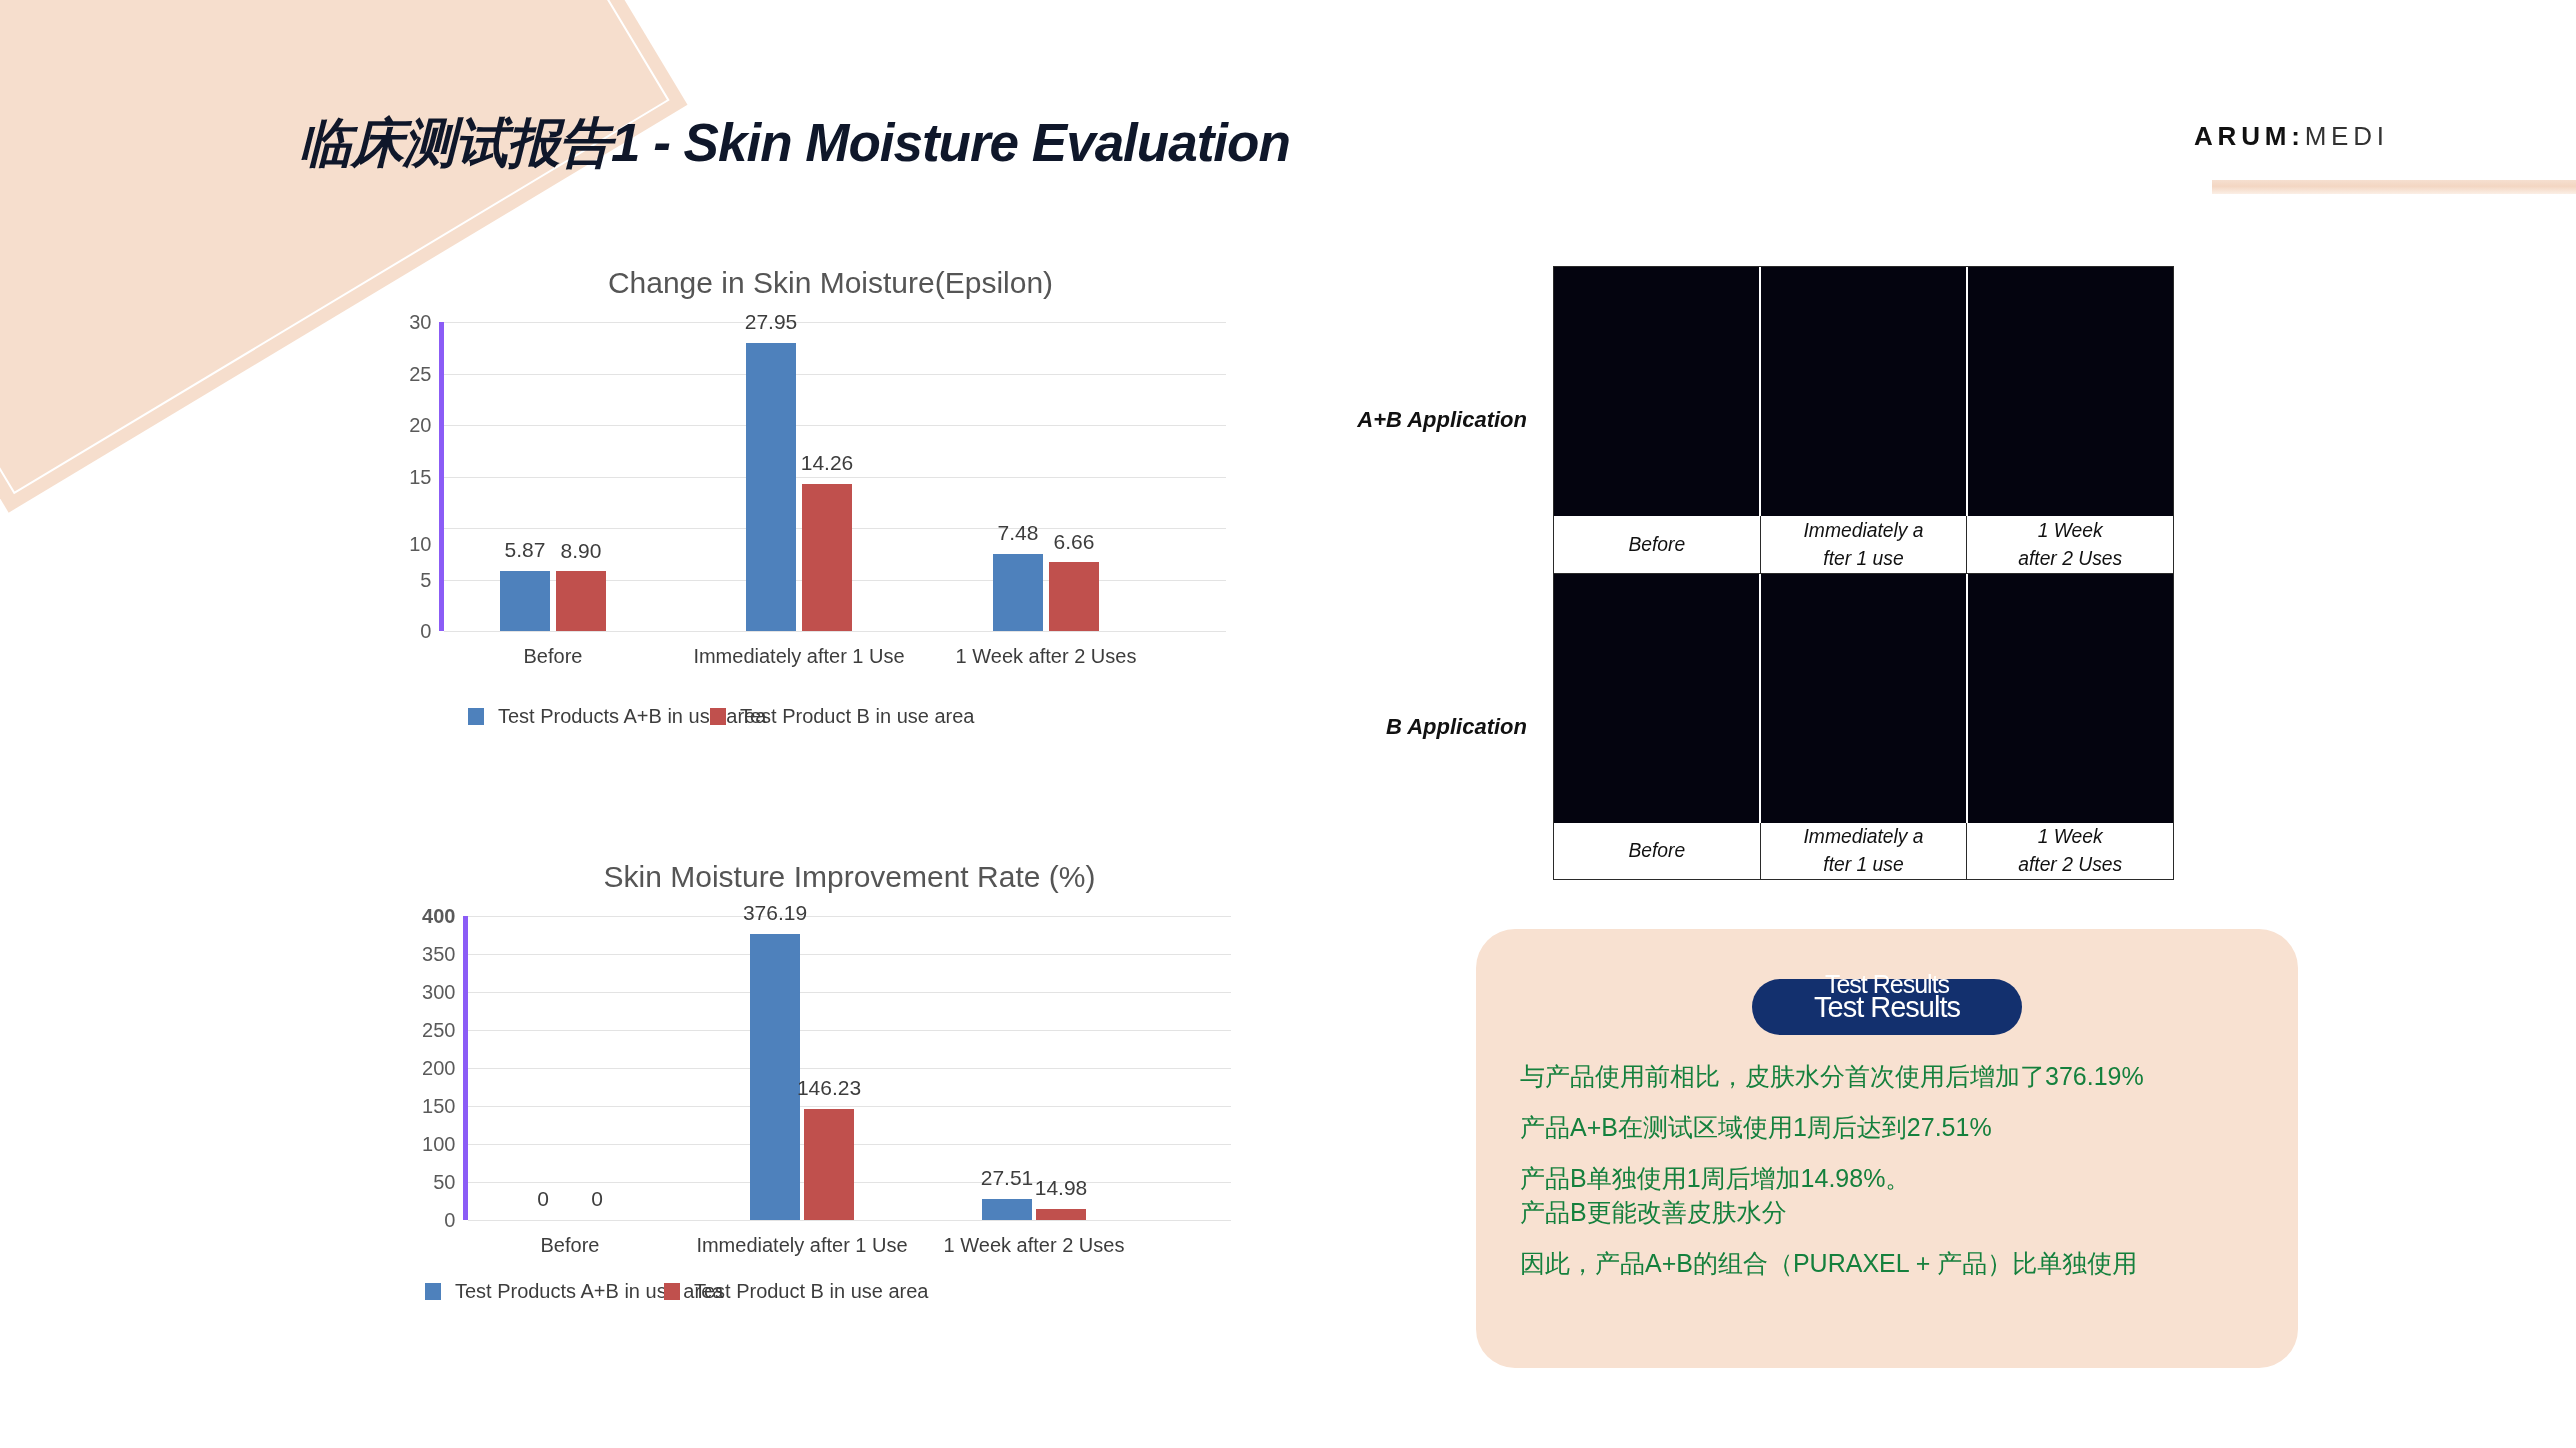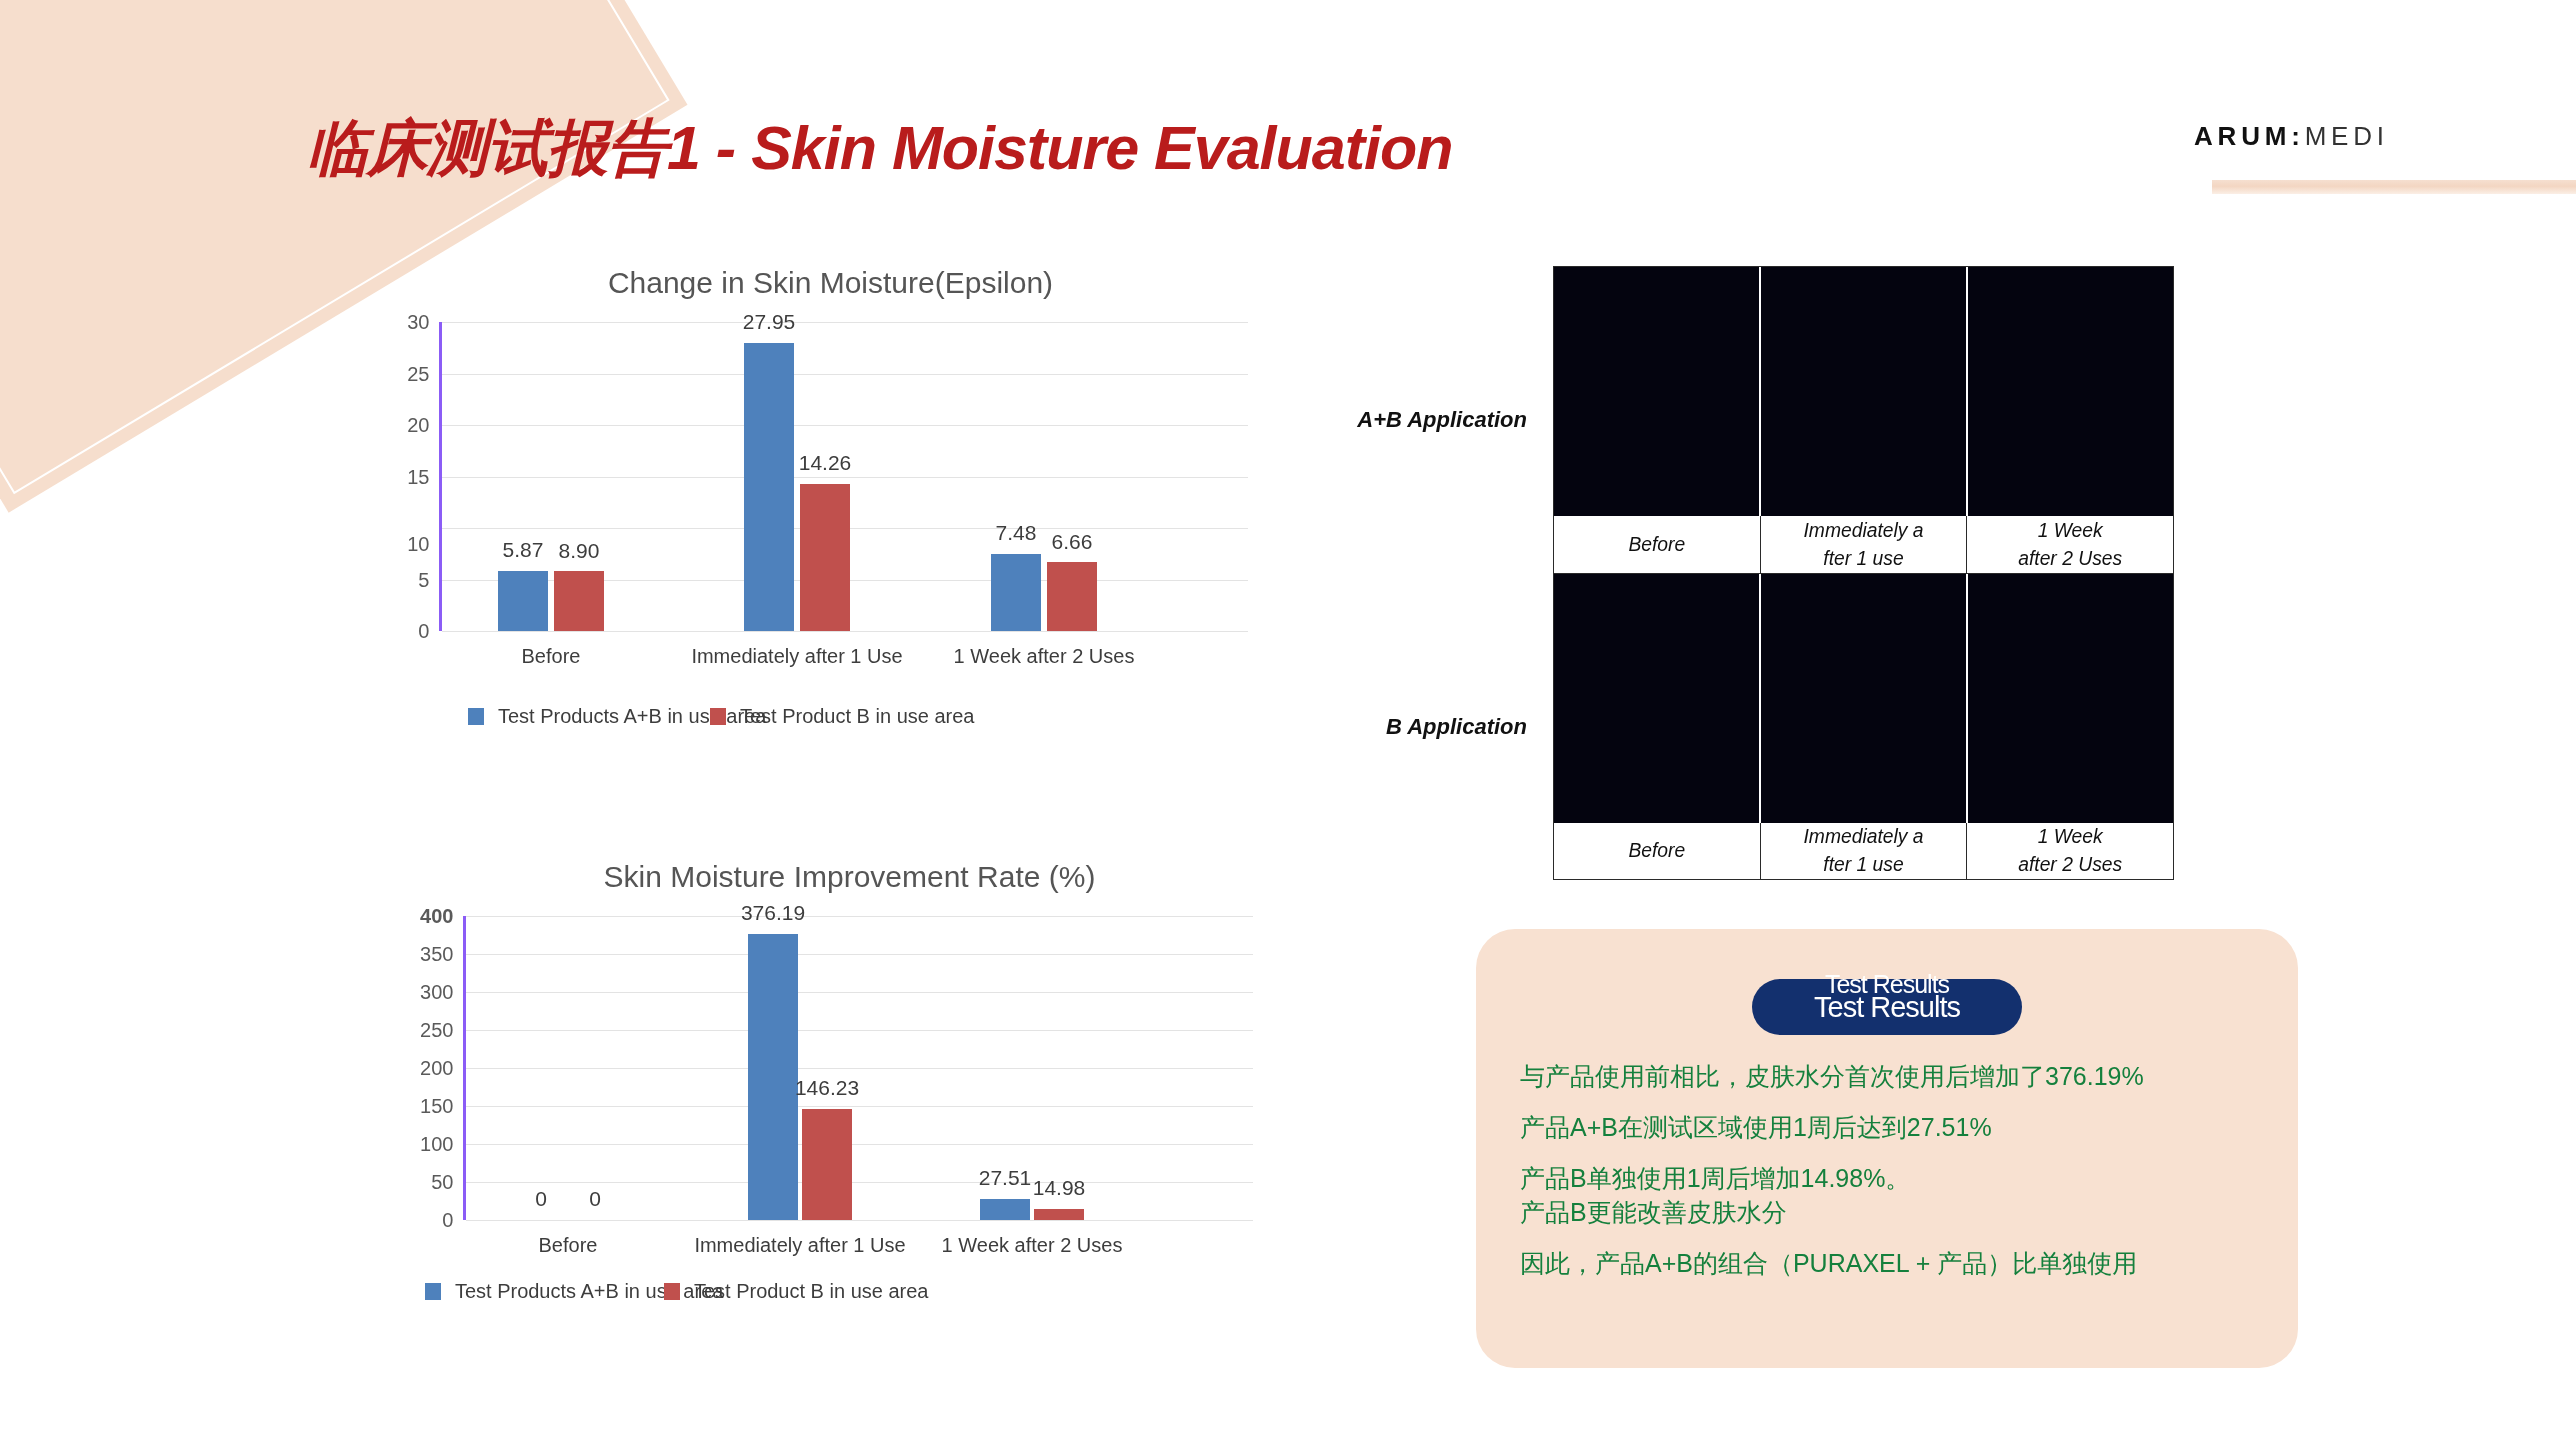--- a/index.html
+++ b/index.html
@@ -9,32 +9,32 @@
   
   #deco-wrap{position:absolute;left:-222px;top:-319px;width:792px;height:676px;
              transform:rotate(-31deg);transform-origin:50% 50%;pointer-events:none;}
   #deco-outer{position:absolute;inset:0;background:#F6DECD;}
   #deco-inner{position:absolute;left:13.5px;top:13.5px;right:13.5px;bottom:13.5px;
               border:2.9px solid #ffffff;}
   #deco-line{position:absolute;left:2212px;top:180px;width:364px;height:13.5px;
              background:linear-gradient(180deg,#F6DFD0 0%,#F3D6C2 45%,#FBEFE6 100%);}
 
   
-  #title{position:absolute;left:299px;top:108px;font-size:61px;font-weight:bold;
-         font-style:italic;letter-spacing:-1px;white-space:nowrap;color:#b91c1c;margin-left:8px;}
+  #title{position:absolute;left:299px;top:108px;font-size:53px;font-weight:bold;
+         font-style:italic;letter-spacing:-1px;white-space:nowrap;color:#0f172a;}
   #logo{position:absolute;left:2194px;top:121px;font-size:26px;letter-spacing:4.8px;
         white-space:nowrap;color:#111;}
   #logo .b{font-weight:bold;}
   #logo .l{font-weight:300;color:#333;}
 
   
   .chart{position:absolute;}
   .chart-title{position:absolute;left:0;top:0;width:100%;text-align:center;
                font-size:30px;color:#555;font-weight:400;white-space:nowrap;}
-  .plot{position:absolute;border-left:3px solid #8b5cf6;padding-left:24px;}
+  .plot{position:absolute;border-left:5px solid #8b5cf6;}
   .grid-line{position:absolute;left:0;right:0;height:1px;background:#e3e3e3;}
   .ytick{position:absolute;right:100%;margin-right:12.6px;font-size:20px;color:#5a5a5a;
          transform:translateY(-50%);white-space:nowrap;}
   .bar{position:absolute;bottom:0;}
   .bar.s0{background:#4E81BC;}
   .bar.s1{background:#C0504D;}
   .dlabel{position:absolute;font-size:21px;color:#3d3d3d;white-space:nowrap;
           transform:translateX(-50%);}
   .xlabel{position:absolute;top:100%;margin-top:13.5px;font-size:20px;color:#3d3d3d;
           white-space:nowrap;transform:translateX(-50%);}

